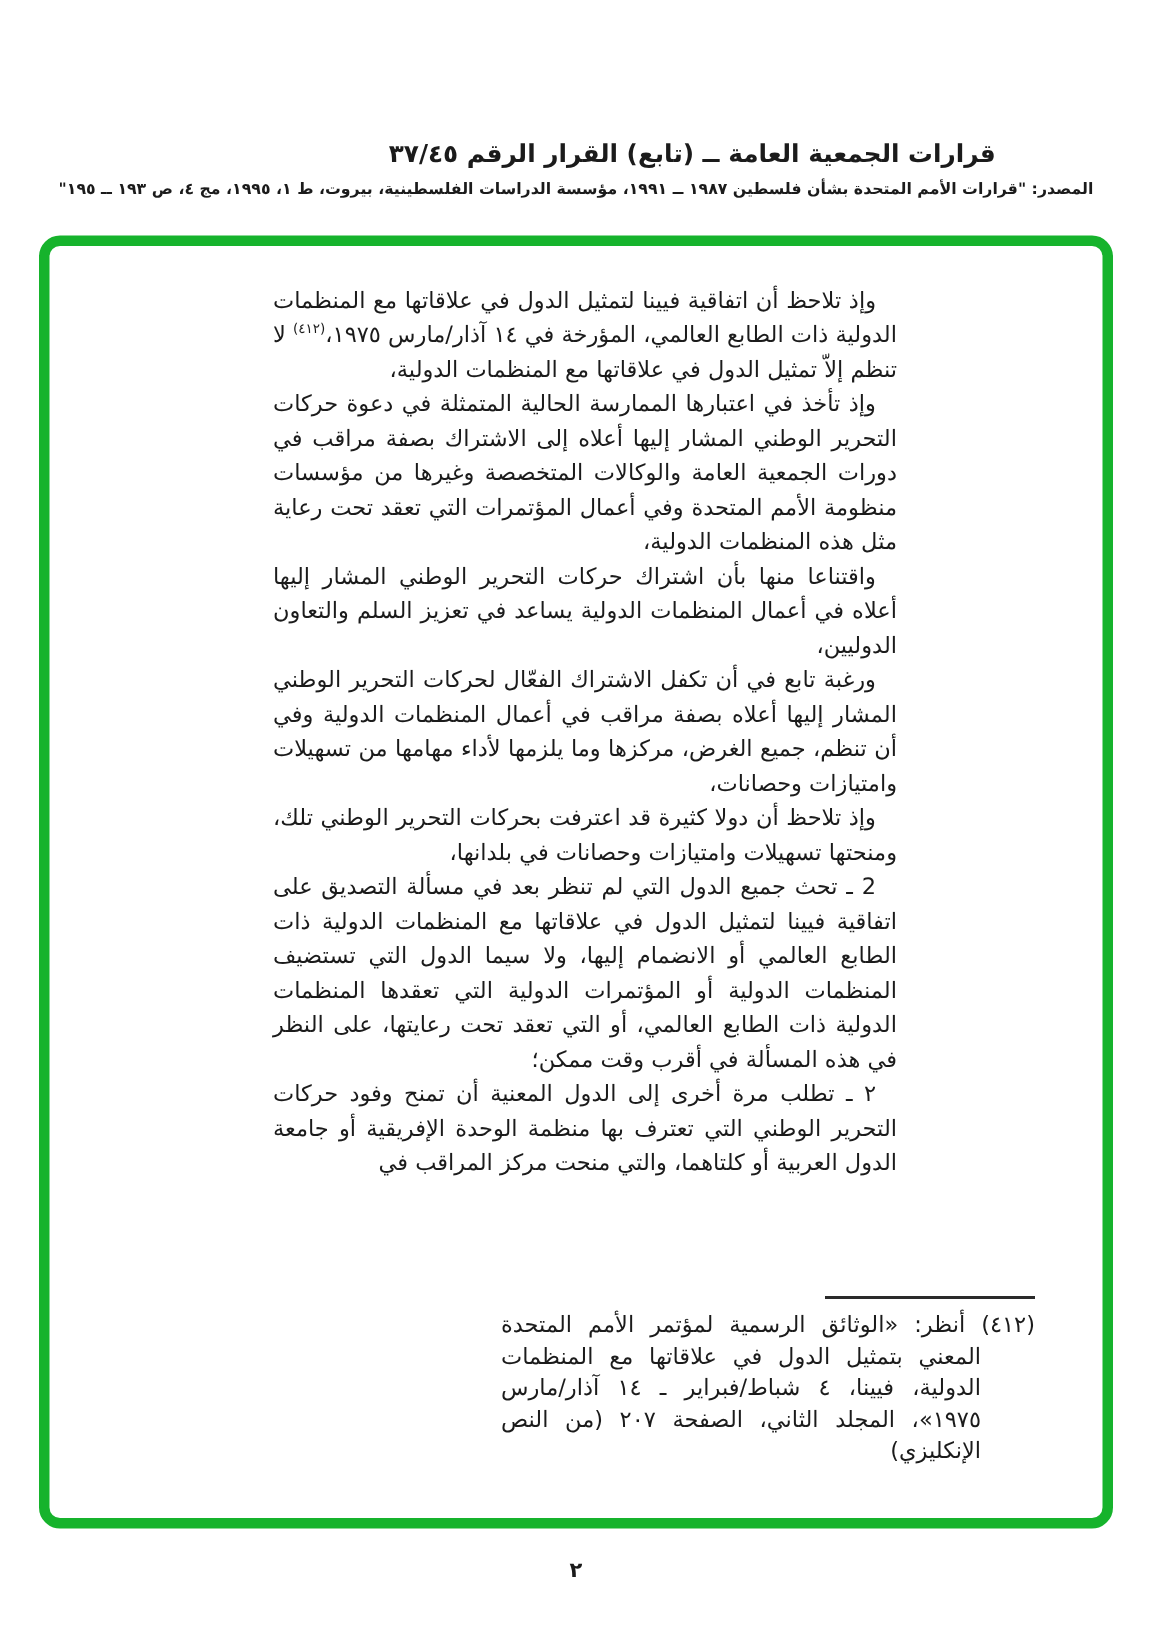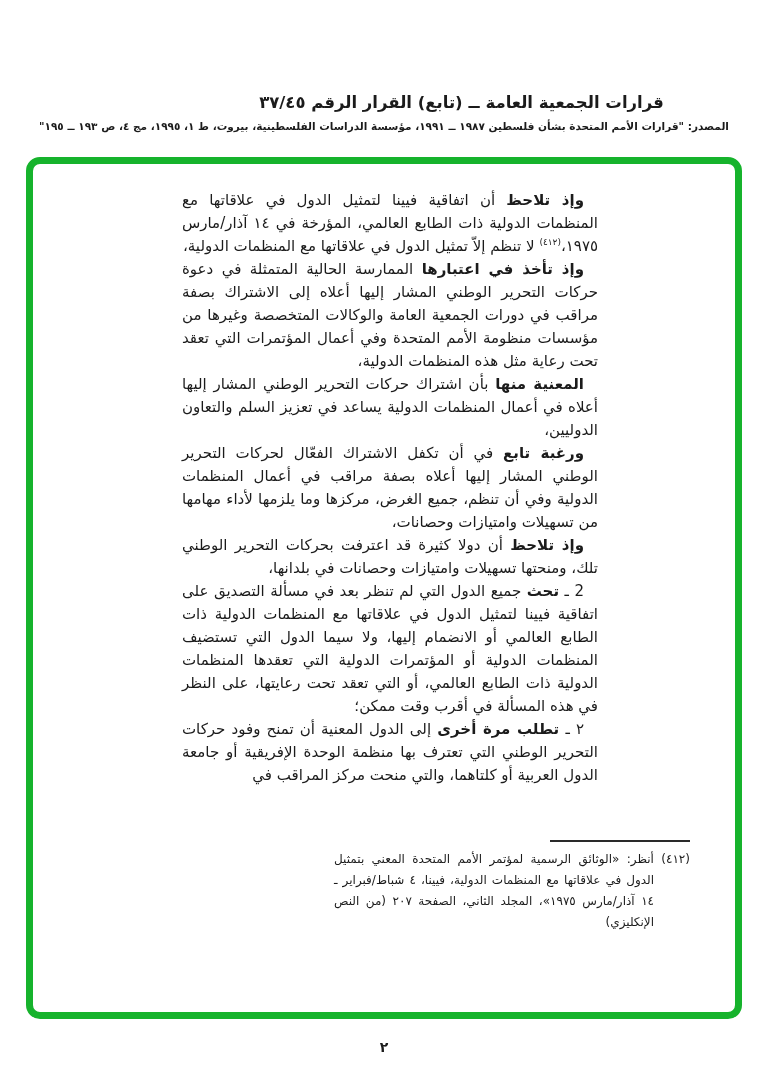--- a/index.html
+++ b/index.html
@@ -58,34 +58,34 @@
     width: 416px;
     direction: rtl;
     text-align: justify;
     font-size: 15px;
     line-height: 23px;
   }
   .doc-body p {
     margin: 0;
     text-indent: 14px;
   }
-  .doc-body b { font-weight: bold; }
+  .doc-body b { font-weight: normal; }
   .doc-body sup {
     font-size: 9px;
     line-height: 0;
     vertical-align: super;
     margin-top: 20px;
   }
   .footnote {
     position: absolute;
-    top: 676px;
+    top: 700px;
     right: 45px;
     width: 356px;
     direction: rtl;
-    font-size: 12px;
+    font-size: 15px;
     line-height: 21px;
     text-align: justify;
   }
   .fn-sep {
     width: 140px;
     height: 2px;
     background: #2a2a2a;
     margin: 0 0 7px auto; 
   }
   .fn-text {
@@ -114,21 +114,21 @@
   <div class="doc-source">المصدر: "قرارات الأمم المتحدة بشأن فلسطين ١٩٨٧ ــ ١٩٩١، مؤسسة الدراسات الفلسطينية، بيروت، ط ١، ١٩٩٥، مج ٤، ص ١٩٣ ــ ١٩٥"</div>
 
   <div class="green-box">
 
     <div class="doc-body">
 
       <p><b>وإذ تلاحظ</b><span> أن اتفاقية فيينا لتمثيل الدول في علاقاتها مع المنظمات الدولية ذات الطابع العالمي، المؤرخة في ١٤ آذار/مارس ١٩٧٥،</span><sup>(٤١٢)</sup><span> لا تنظم إلاّ تمثيل الدول في علاقاتها مع المنظمات الدولية،</span></p>
 
       <p><b>وإذ تأخذ في اعتبارها</b><span> الممارسة الحالية المتمثلة في دعوة حركات التحرير الوطني المشار إليها أعلاه إلى الاشتراك بصفة مراقب في دورات الجمعية العامة والوكالات المتخصصة وغيرها من مؤسسات منظومة الأمم المتحدة وفي أعمال المؤتمرات التي تعقد تحت رعاية مثل هذه المنظمات الدولية،</span></p>
 
-      <p><b>المعنية منها</b><span> بأن اشتراك حركات التحرير الوطني المشار إليها أعلاه في أعمال المنظمات الدولية يساعد في تعزيز السلم والتعاون الدوليين،</span></p>
+      <p><b>واقتناعا منها</b><span> بأن اشتراك حركات التحرير الوطني المشار إليها أعلاه في أعمال المنظمات الدولية يساعد في تعزيز السلم والتعاون الدوليين،</span></p>
 
       <p><b>ورغبة تابع</b><span> في أن تكفل الاشتراك الفعّال لحركات التحرير الوطني المشار إليها أعلاه بصفة مراقب في أعمال المنظمات الدولية وفي أن تنظم، جميع الغرض، مركزها وما يلزمها لأداء مهامها من تسهيلات وامتيازات وحصانات،</span></p>
 
       <p><b>وإذ تلاحظ</b><span> أن دولا كثيرة قد اعترفت بحركات التحرير الوطني تلك، ومنحتها تسهيلات وامتيازات وحصانات في بلدانها،</span></p>
 
       <p><span>2 ـ </span><b>تحث</b><span> جميع الدول التي لم تنظر بعد في مسألة التصديق على اتفاقية فيينا لتمثيل الدول في علاقاتها مع المنظمات الدولية ذات الطابع العالمي أو الانضمام إليها، ولا سيما الدول التي تستضيف المنظمات الدولية أو المؤتمرات الدولية التي تعقدها المنظمات الدولية ذات الطابع العالمي، أو التي تعقد تحت رعايتها، على النظر في هذه المسألة في أقرب وقت ممكن؛</span></p>
 
       <p><span>٢ ـ </span><b>تطلب مرة أخرى</b><span> إلى الدول المعنية أن تمنح وفود حركات التحرير الوطني التي تعترف بها منظمة الوحدة الإفريقية أو جامعة الدول العربية أو كلتاهما، والتي منحت مركز المراقب في</span></p>
 
     </div>

